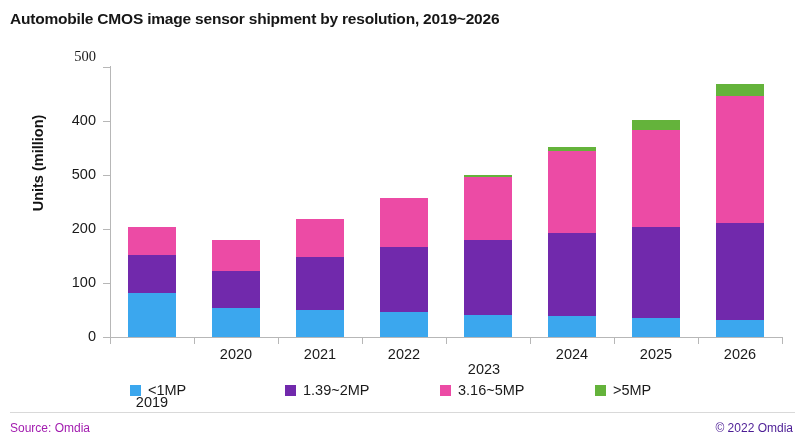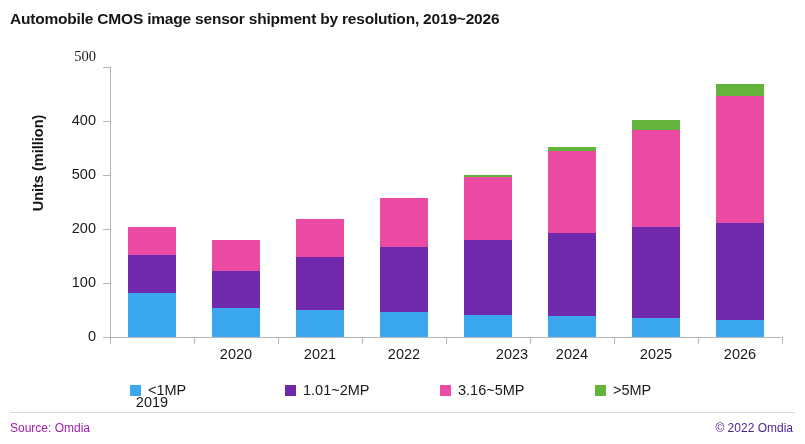--- a/index.html
+++ b/index.html
@@ -209,21 +209,21 @@
       <div class="xtick" style="left: 362px;"></div>
       <div class="xtick" style="left: 446px;"></div>
       <div class="xtick" style="left: 530px;"></div>
       <div class="xtick" style="left: 614px;"></div>
       <div class="xtick" style="left: 698px;"></div>
       <div class="xtick" style="left: 782px;"></div>
       <div class="xtick-label" style="left: 110px; margin-top: 48px;">2019</div>
       <div class="xtick-label" style="left: 194px;">2020</div>
       <div class="xtick-label" style="left: 278px;">2021</div>
       <div class="xtick-label" style="left: 362px;">2022</div>
-      <div class="xtick-label" style="left: 470px;">2023</div>
+      <div class="xtick-label" style="left: 442px; margin-top: 15px;">2023</div>
       <div class="xtick-label" style="left: 530px;">2024</div>
       <div class="xtick-label" style="left: 614px;">2025</div>
       <div class="xtick-label" style="left: 698px;">2026</div>
     </div>
 
   <div class="plot-area" id="plot-area">
       <div class="bar" style="left: 18px; height: 110.16px;">
         <div class="seg" style="background: rgb(59, 167, 238); height: 43.74px; bottom: 0px;"></div>
         <div class="seg" style="background: rgb(113, 41, 172); height: 38.34px; bottom: 43.74px;"></div>
         <div class="seg" style="background: rgb(236, 75, 165); height: 28.08px; bottom: 82.08px;"></div>
@@ -269,21 +269,21 @@
       </div>
     </div>
 
   <div class="legend" id="legend">
       <div class="legend-item">
         <span class="legend-swatch" style="background: rgb(59, 167, 238);"></span>
         <span class="legend-label">&lt;1MP</span>
       </div>
       <div class="legend-item">
         <span class="legend-swatch" style="background: rgb(113, 41, 172);"></span>
-        <span class="legend-label">1.01~2MP</span>
+        <span class="legend-label">1.39~2MP</span>
       </div>
       <div class="legend-item">
         <span class="legend-swatch" style="background: rgb(236, 75, 165);"></span>
         <span class="legend-label">3.16~5MP</span>
       </div>
       <div class="legend-item">
         <span class="legend-swatch" style="background: rgb(100, 179, 59);"></span>
         <span class="legend-label">&gt;5MP</span>
       </div>
     </div>

